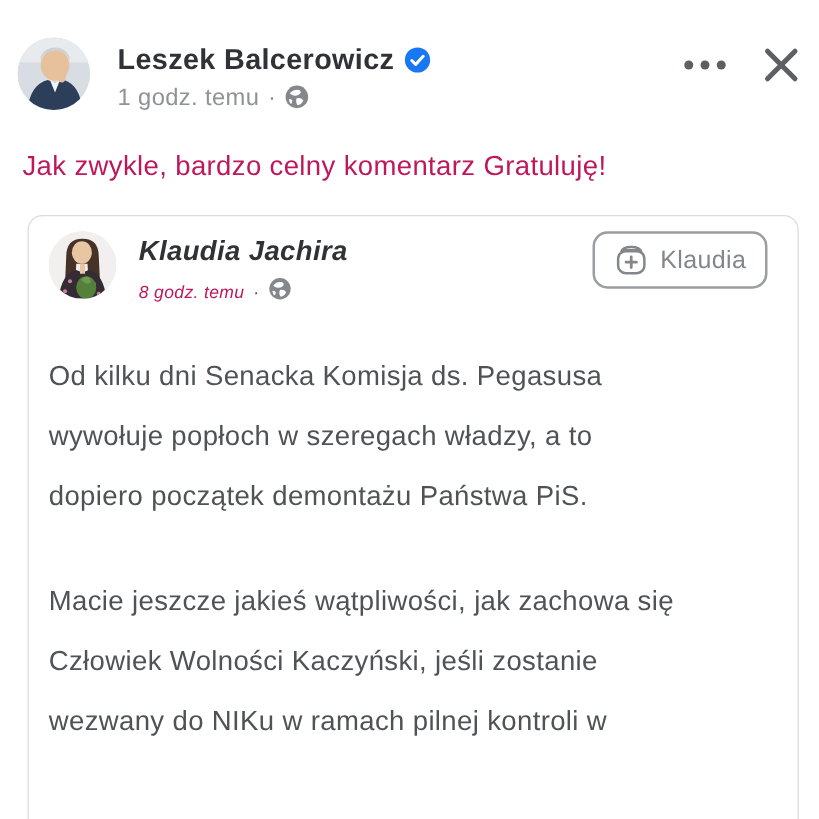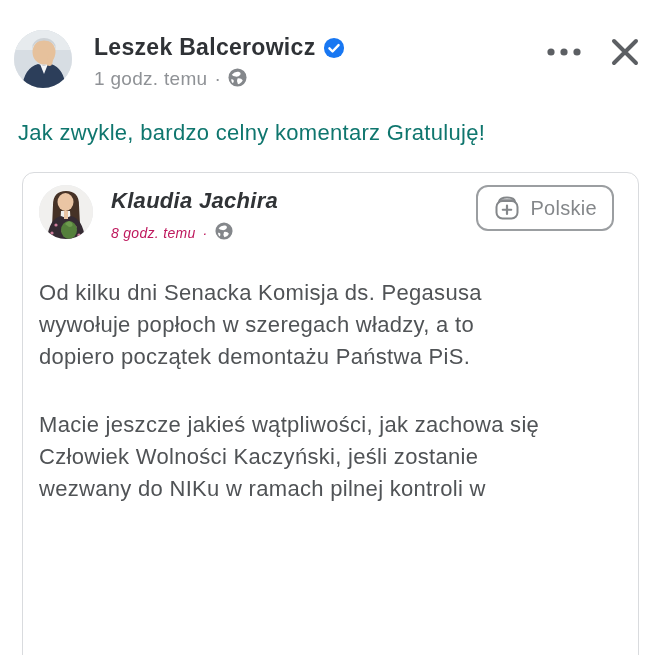--- a/index.html
+++ b/index.html
@@ -66,21 +66,21 @@
     cursor: pointer;
     line-height: 0;
   }
   .dots-btn { margin-top: 12px; }
 
   
   .post-text {
     position: absolute;
     top: 96px; left: 18px; right: 10px;
     font-size: 22px;
-    color: #0f766e;
+    color: #be185d;
     letter-spacing: 0.3px;
     white-space: pre-line;
   }
 
   
   .embedded-card {
     position: absolute;
     top: 148px; left: 22px;
     width: 617px;
     height: 560px; 
@@ -131,21 +131,21 @@
   }
   .follow-btn svg { display: block; }
 
   .card-body {
     margin-top: 36px;
     padding: 0 20px 0 16px;
   }
   .card-body p {
     margin: 0 0 36px 0;
     font-size: 22px;
-    line-height: 32px;
+    line-height: 48px;
     color: #505356;
     letter-spacing: 0.3px;
     white-space: pre-line;
   }
 </style>
 </head>
 <body>
 
 <div class="screen">
 
@@ -235,21 +235,21 @@
           </span>
         </div>
       </div>
       <button class="follow-btn">
         <svg width="28" height="28" viewBox="0 0 28 28">
           <rect x="3.5" y="7" width="21" height="17.5" rx="6" fill="none" stroke="#84878a" stroke-width="2"></rect>
           <path d="M6 7.5 Q7 3.5 14 3.5 Q21 3.5 22 7.5" fill="none" stroke="#84878a" stroke-width="2" stroke-linecap="round"></path>
           <path d="M7.5 6 H20.5" stroke="#84878a" stroke-width="1.6" stroke-linecap="round"></path>
           <path d="M14 11.5 V20 M9.8 15.75 H18.2" stroke="#84878a" stroke-width="2.2" stroke-linecap="round"></path>
         </svg>
-        <span>Polskie</span>
+        <span>Klaudia</span>
       </button>
     </div>
     <div class="card-body">
       <p>Od kilku dni Senacka Komisja ds. Pegasusa
 wywołuje popłoch w szeregach władzy, a to
 dopiero początek demontażu Państwa PiS.</p>
       <p>Macie jeszcze jakieś wątpliwości, jak zachowa się
 Człowiek Wolności Kaczyński, jeśli zostanie
 wezwany do NIKu w ramach pilnej kontroli w</p>
     </div>

